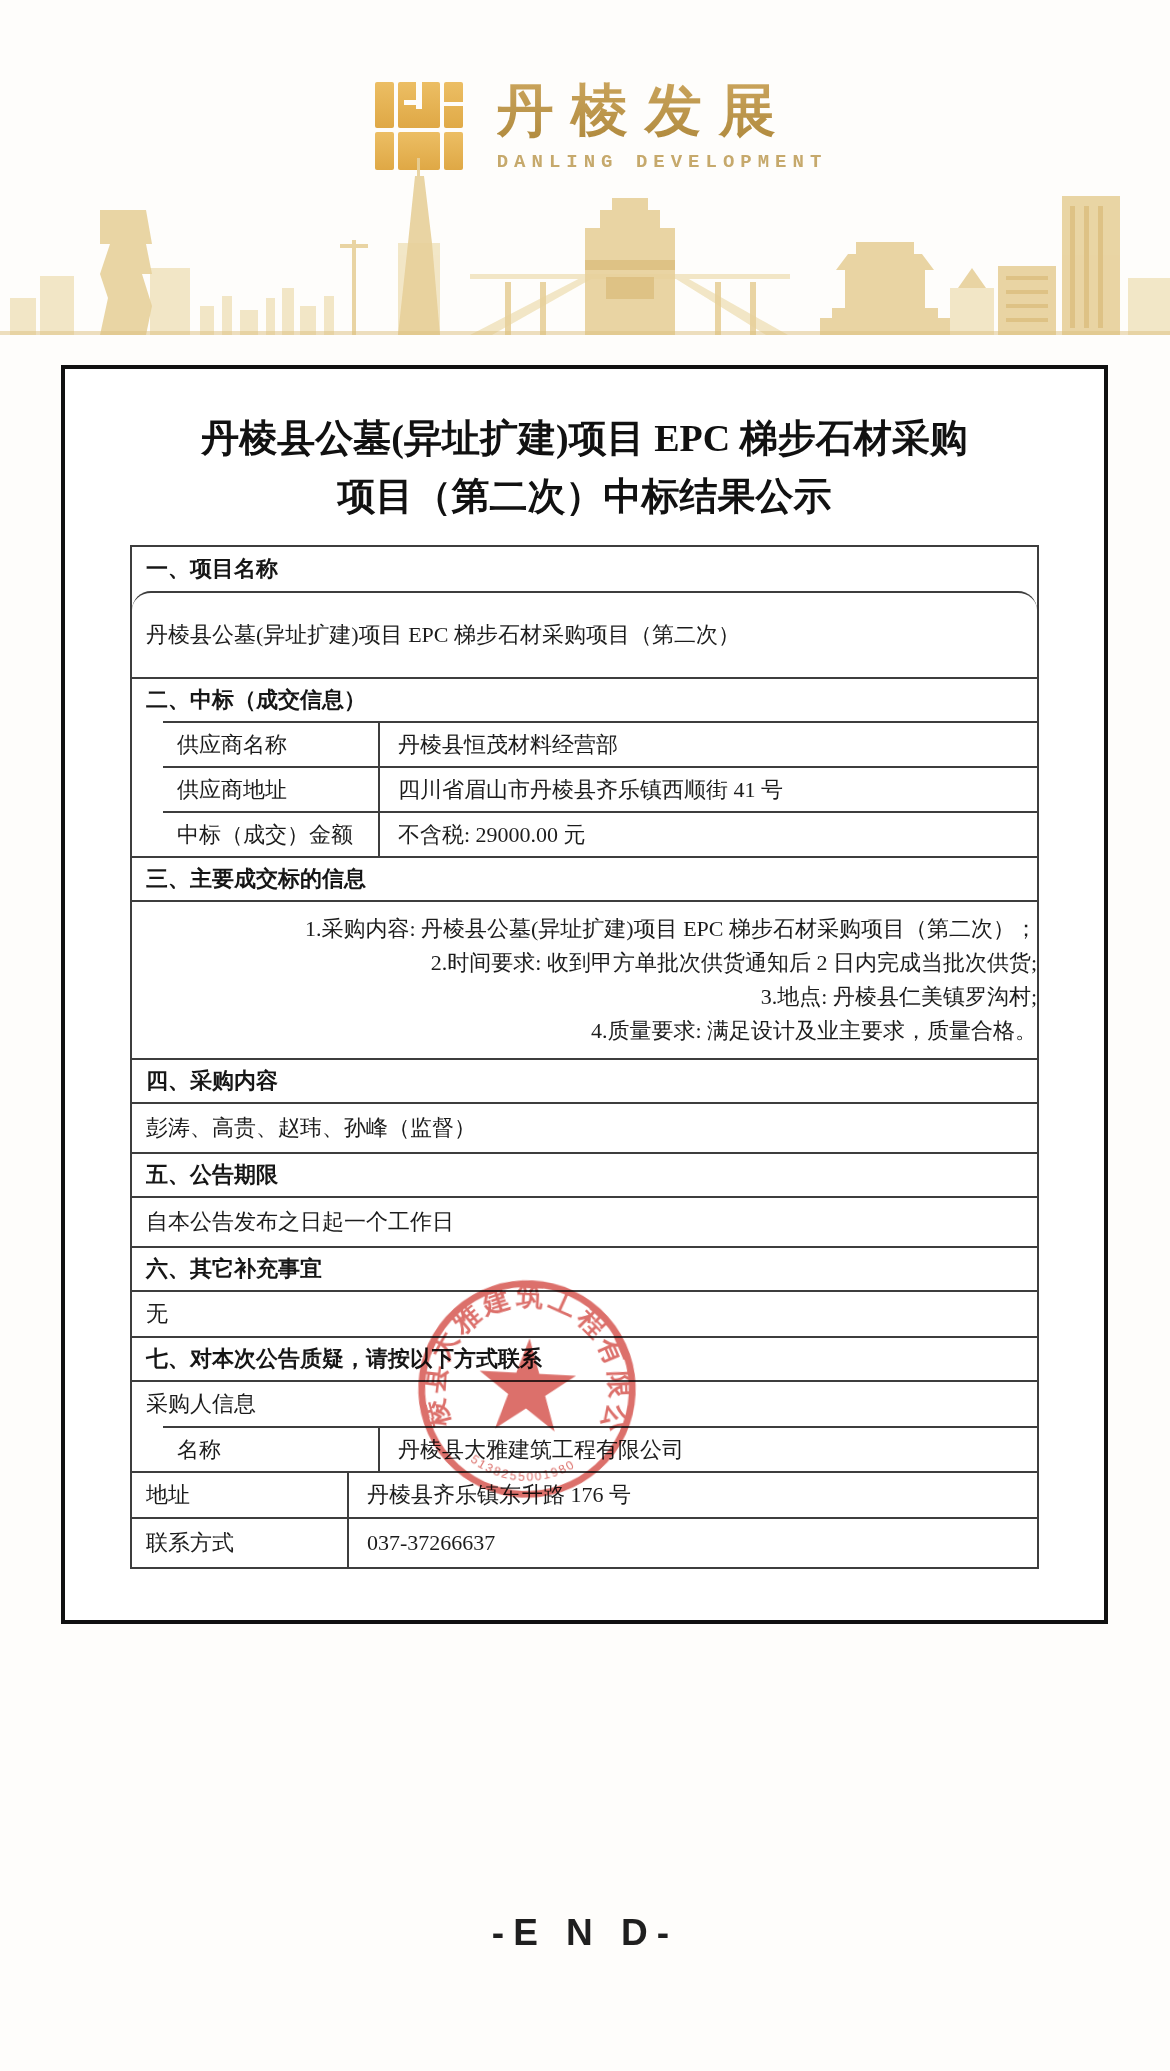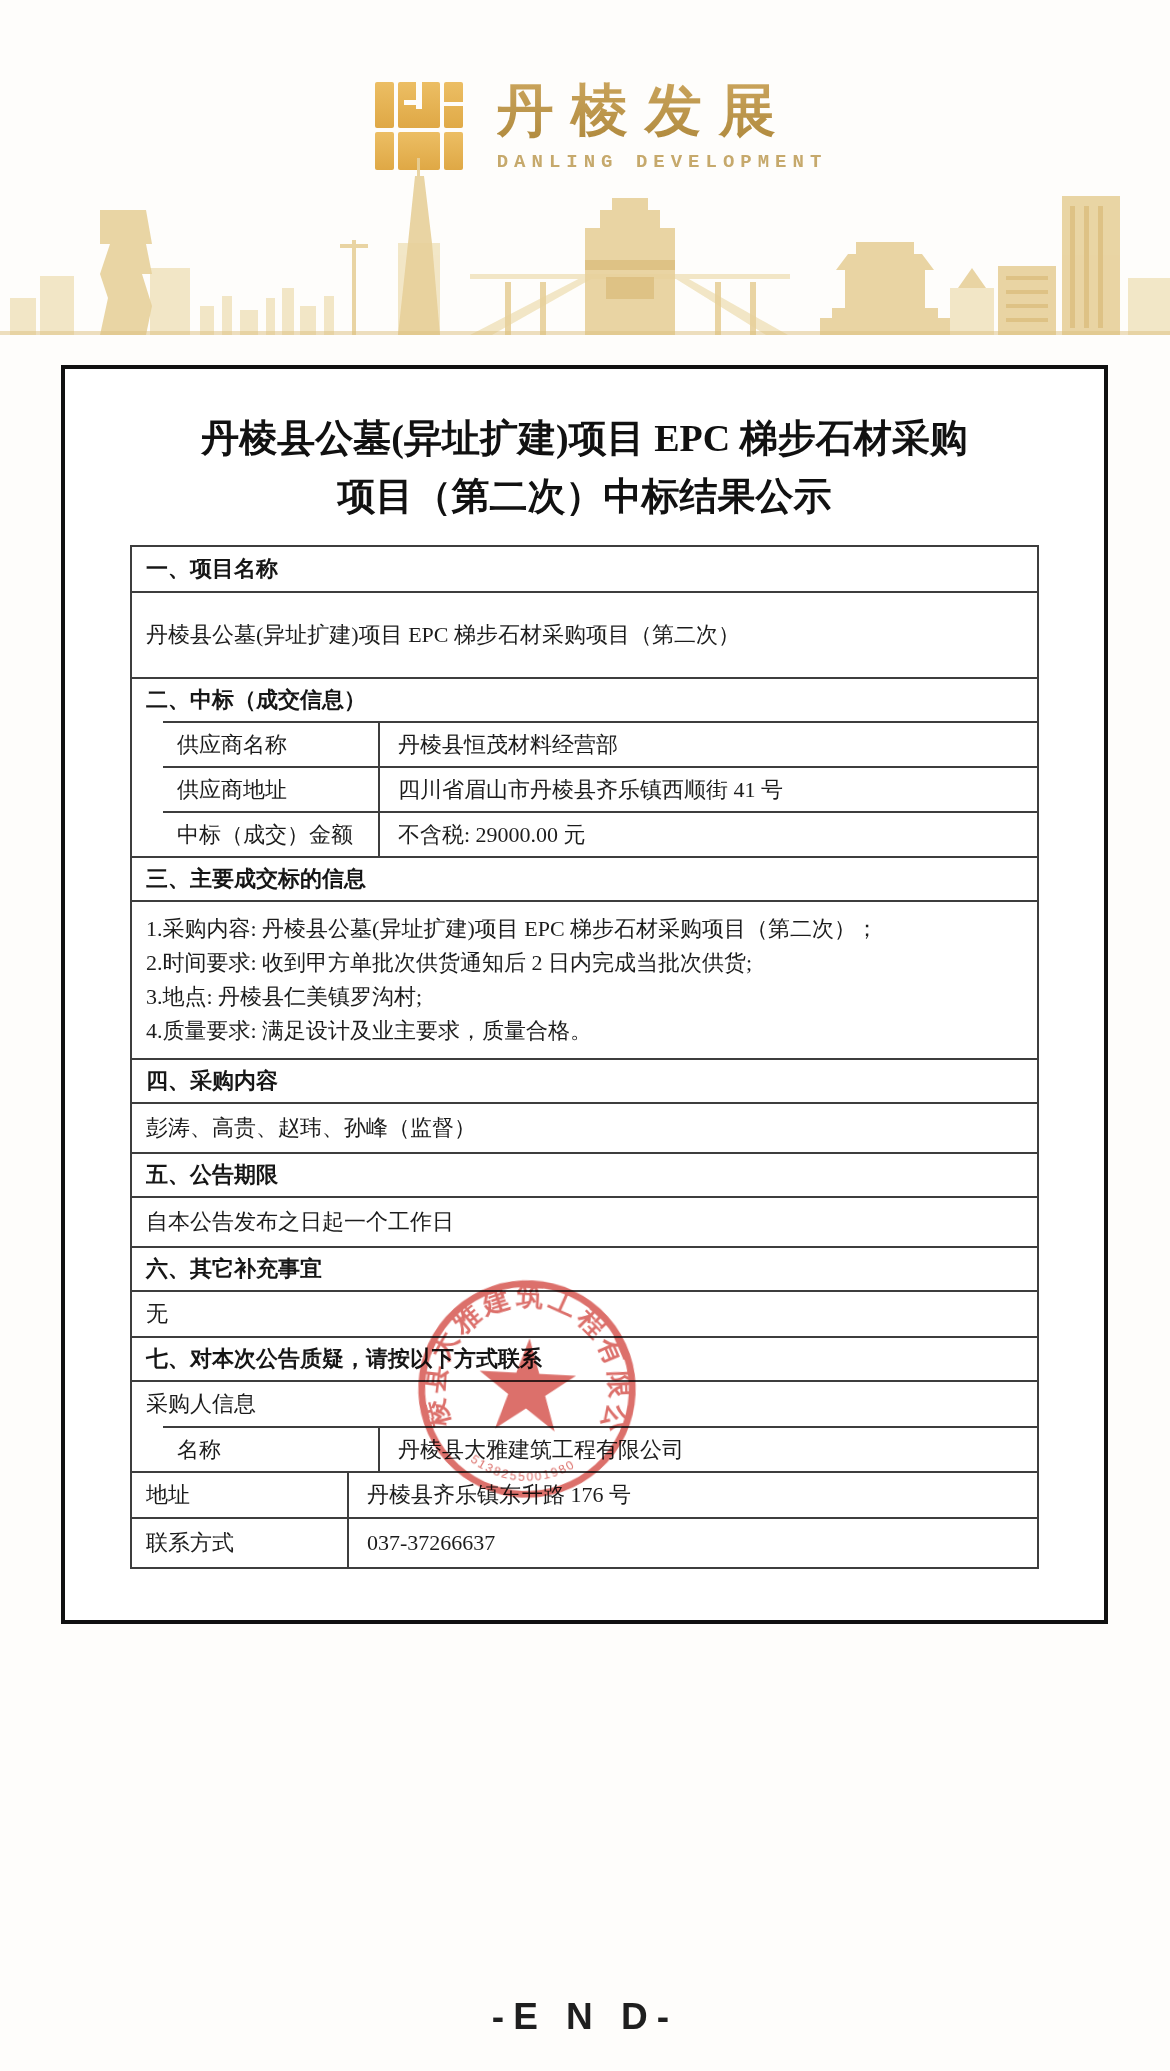--- a/index.html
+++ b/index.html
@@ -20,34 +20,34 @@
   .brand-text{display:flex;flex-direction:column;align-items:flex-start;}
   .brand-cn{font-size:57px;line-height:62px;font-weight:700;letter-spacing:17px;color:#bd974a;
     background:linear-gradient(180deg,#caa45c,#b08a3e);-webkit-background-clip:text;background-clip:text;-webkit-text-fill-color:transparent;}
   .brand-en{margin-top:9px;font-family:"Liberation Mono","DejaVu Sans Mono",monospace;font-size:19px;letter-spacing:6px;color:#c6a96c;font-weight:700;}
   
   .skyline{position:absolute;top:148px;left:0;width:1170px;height:195px;}
   
   .doc-frame{position:absolute;left:61px;top:365px;width:1047px;height:1259px;box-sizing:border-box;border:4px solid #101010;background:#ffffff;}
   .doc-title{margin-top:40px;text-align:center;font-weight:700;font-size:38px;line-height:58px;color:#111;font-family:"Liberation Serif","DejaVu Serif",serif;}
   .doc-table{width:905px;margin:20px auto 0;border:2px solid #3d3d3d;box-sizing:content-box;}
-  .tr{display:flex;align-items:center;border-top:2px solid #3d3d3d;box-sizing:border-box;background:transparent;}
+  .tr{display:flex;align-items:center;border-top:2px solid #3d3d3d;box-sizing:border-box;background:transparent;text-align:right;}
   .tr:first-child{border-top:none;}
   .th{font-family:"Liberation Sans","DejaVu Sans",sans-serif;font-weight:700;font-size:22px;padding-left:14px;color:#161616;}
   .td{font-size:22px;padding-left:14px;}
-  .h44{height:44px;} .h45{height:45px;margin-left:31px;} .h46{height:46px;} .h50{height:50px;} .h86{height:86px;}
+  .h44{height:44px;} .h45{height:45px;margin-left:31px;} .h46{height:46px;} .h50{height:50px;} .h86{height:86px;border-radius:19px;}
   .split{align-items:stretch;padding-left:0;}
   .cell-label{flex:0 0 201px;display:flex;align-items:center;padding-left:14px;border-right:2px solid #3d3d3d;font-size:22px;}
   .cell-value{flex:1;display:flex;align-items:center;padding-left:18px;font-size:22px;}
   .lines{display:block;padding:10px 0 10px 14px;}
   .lines .line{font-size:22px;line-height:34px;}
   
   .stamp{position:absolute;left:410px;top:1272px;width:234px;height:234px;mix-blend-mode:multiply;opacity:.82;transform:rotate(3deg);}
   
-  .end-mark{position:absolute;top:1996px;left:0;width:100%;text-align:center;
+  .end-mark{position:absolute;top:1912px;left:0;width:100%;text-align:center;
     font-family:"Liberation Sans","DejaVu Sans",sans-serif;font-weight:700;font-size:37px;letter-spacing:9px;color:#1f1f1f;}
 </style>
 </head>
 <body>
 
 <div class="brand-row">
   <div class="logo-mark">
     <div class="tile"></div>
     <div class="mid-top"></div>
     <div class="r-top"></div>

